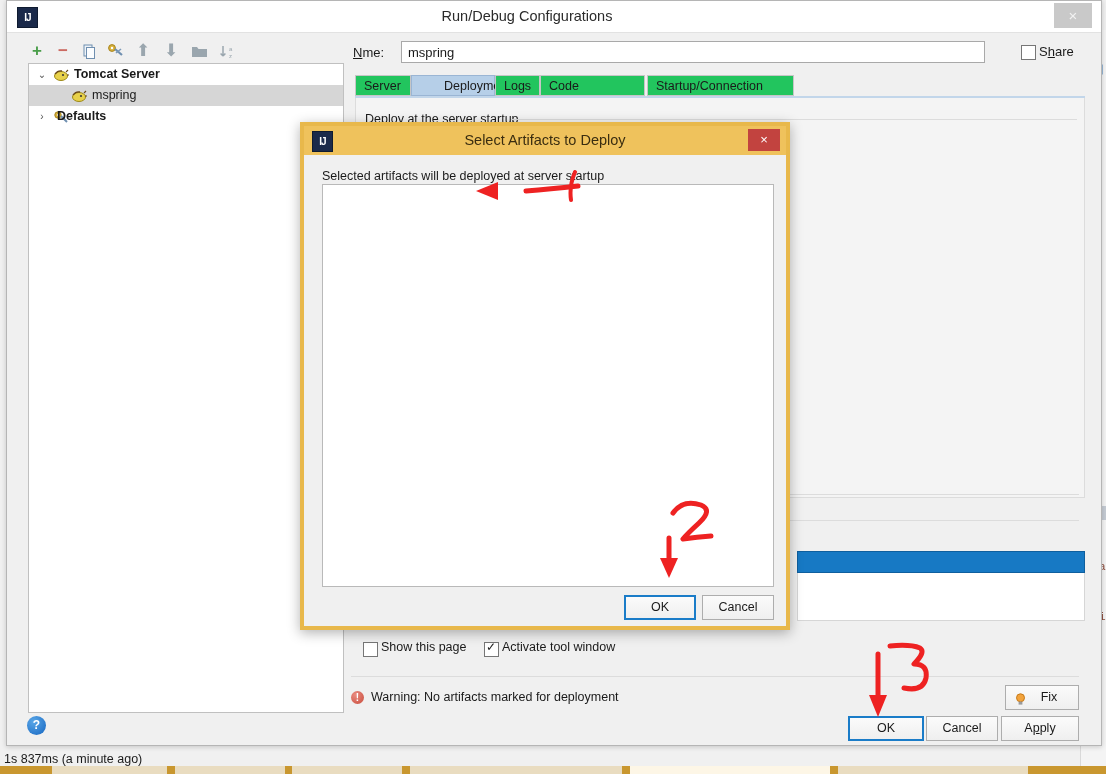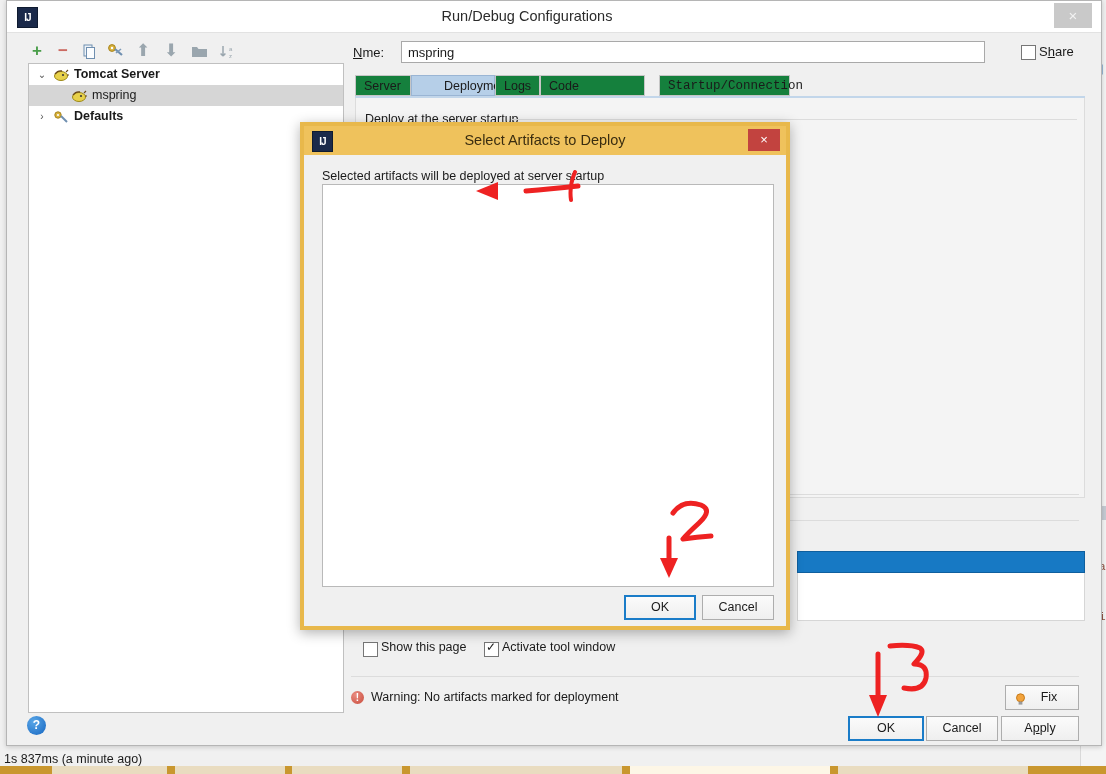--- a/index.html
+++ b/index.html
@@ -72,21 +72,21 @@
     left:394px;top:40px;width:584px;height:22px;background:#fff;
     border:1px solid #a9a9a9;font-size:13px;line-height:22px;padding-left:6px;
     box-sizing:border-box;cursor:text;
   }
   #share-box{left:1014px;top:44px;width:13px;height:13px;border:1px solid #767676;background:#fff;cursor:pointer;}
   #share-label{left:1032px;top:43px;font-size:13px;}
 
   
   #tabstrip{left:348px;top:74px;width:730px;height:22px;}
   .tab{position:absolute;top:0;height:21px;line-height:21px;padding:0 8px;
-    font-size:12.5px;border:1px solid #c6c6c6;background:#15803d;
+    font-size:12.5px;border:1px solid #c6c6c6;background:#22c55e;
     box-sizing:border-box;cursor:pointer;}
   .tab.active{background:#b6cfe8;border-color:#9ab5d4;padding-left:32px;}
   #tab-underline{left:348px;top:95px;width:730px;height:2px;background:#c2d6ea;}
 
   #content-panel{left:348px;top:97px;width:730px;height:400px;background:#f4f4f4;
     border:1px solid #dcdcdc;border-top:none;box-sizing:border-box;}
   #deploy-label{left:358px;top:111px;font-size:12.5px;}
   #deploy-rule{left:504px;top:118px;width:566px;height:1px;background:#dcdcdc;}
 
   .hrule{height:1px;background:#dcdcdc;}
@@ -261,37 +261,37 @@
     </div>
     <div class="tree-row" style="top:42px;">
       <span class="tw" style="left:6px;top:0;line-height:21px;">›</span>
       <span class="tree-ico" style="left:24px;top:4px;">
         <svg width="16" height="14" viewBox="0 0 16 14">
             <circle cx="5" cy="5" r="3.2" fill="#d9b23a" stroke="#a8851f"></circle>
             <circle cx="5" cy="5" r="1.1" fill="#fff"></circle>
             <path d="M8 6 l6 6" stroke="#6f8fb0" stroke-width="2" fill="none"></path>
           </svg>
       </span>
-      <span class="tree-lbl bold" style="left:45px;">Defaults</span>
+      <span class="tree-lbl bold" style="left:28px;">Defaults</span>
     </div>
   </div>
 
   <div class="abs" id="help-btn">?</div>
 
   <div class="abs" id="name-label"><u>N</u><span>me:</span></div>
   <div class="abs" id="name-input" placeholder="">mspring</div>
   <div class="abs" id="share-box"></div>
   <div class="abs" id="share-label"><span>S</span><u>h</u><span>are</span></div>
 
   <div class="abs" id="tabstrip">
     <div class="tab" style="left:0px;width:56px;">Server</div>
     <div class="tab active" style="left:56px;width:84px;">Deployment</div>
     <div class="tab" style="left:140px;width:45px;">Logs</div>
     <div class="tab" style="left:185px;width:105px;">Code Coverage</div>
-    <div class="tab" style="left:304px;width:131px;font-family:Liberation Mono, monospace;">Startup/Connection</div>
+    <div class="tab" style="left:292px;width:147px;">Startup/Connection</div>
   </div>
   <div class="abs" id="tab-underline"></div>
 
   <div class="abs" id="content-panel"></div>
   <div class="abs" id="deploy-label">Deploy at the server startup</div>
   <div class="abs hrule" id="deploy-rule"></div>
 
   <div class="abs hrule" style="left:350px;top:493px;width:722px;"></div>
   <div class="abs hrule" style="left:350px;top:519px;width:722px;"></div>
   <div class="abs" id="blue-row"></div>

